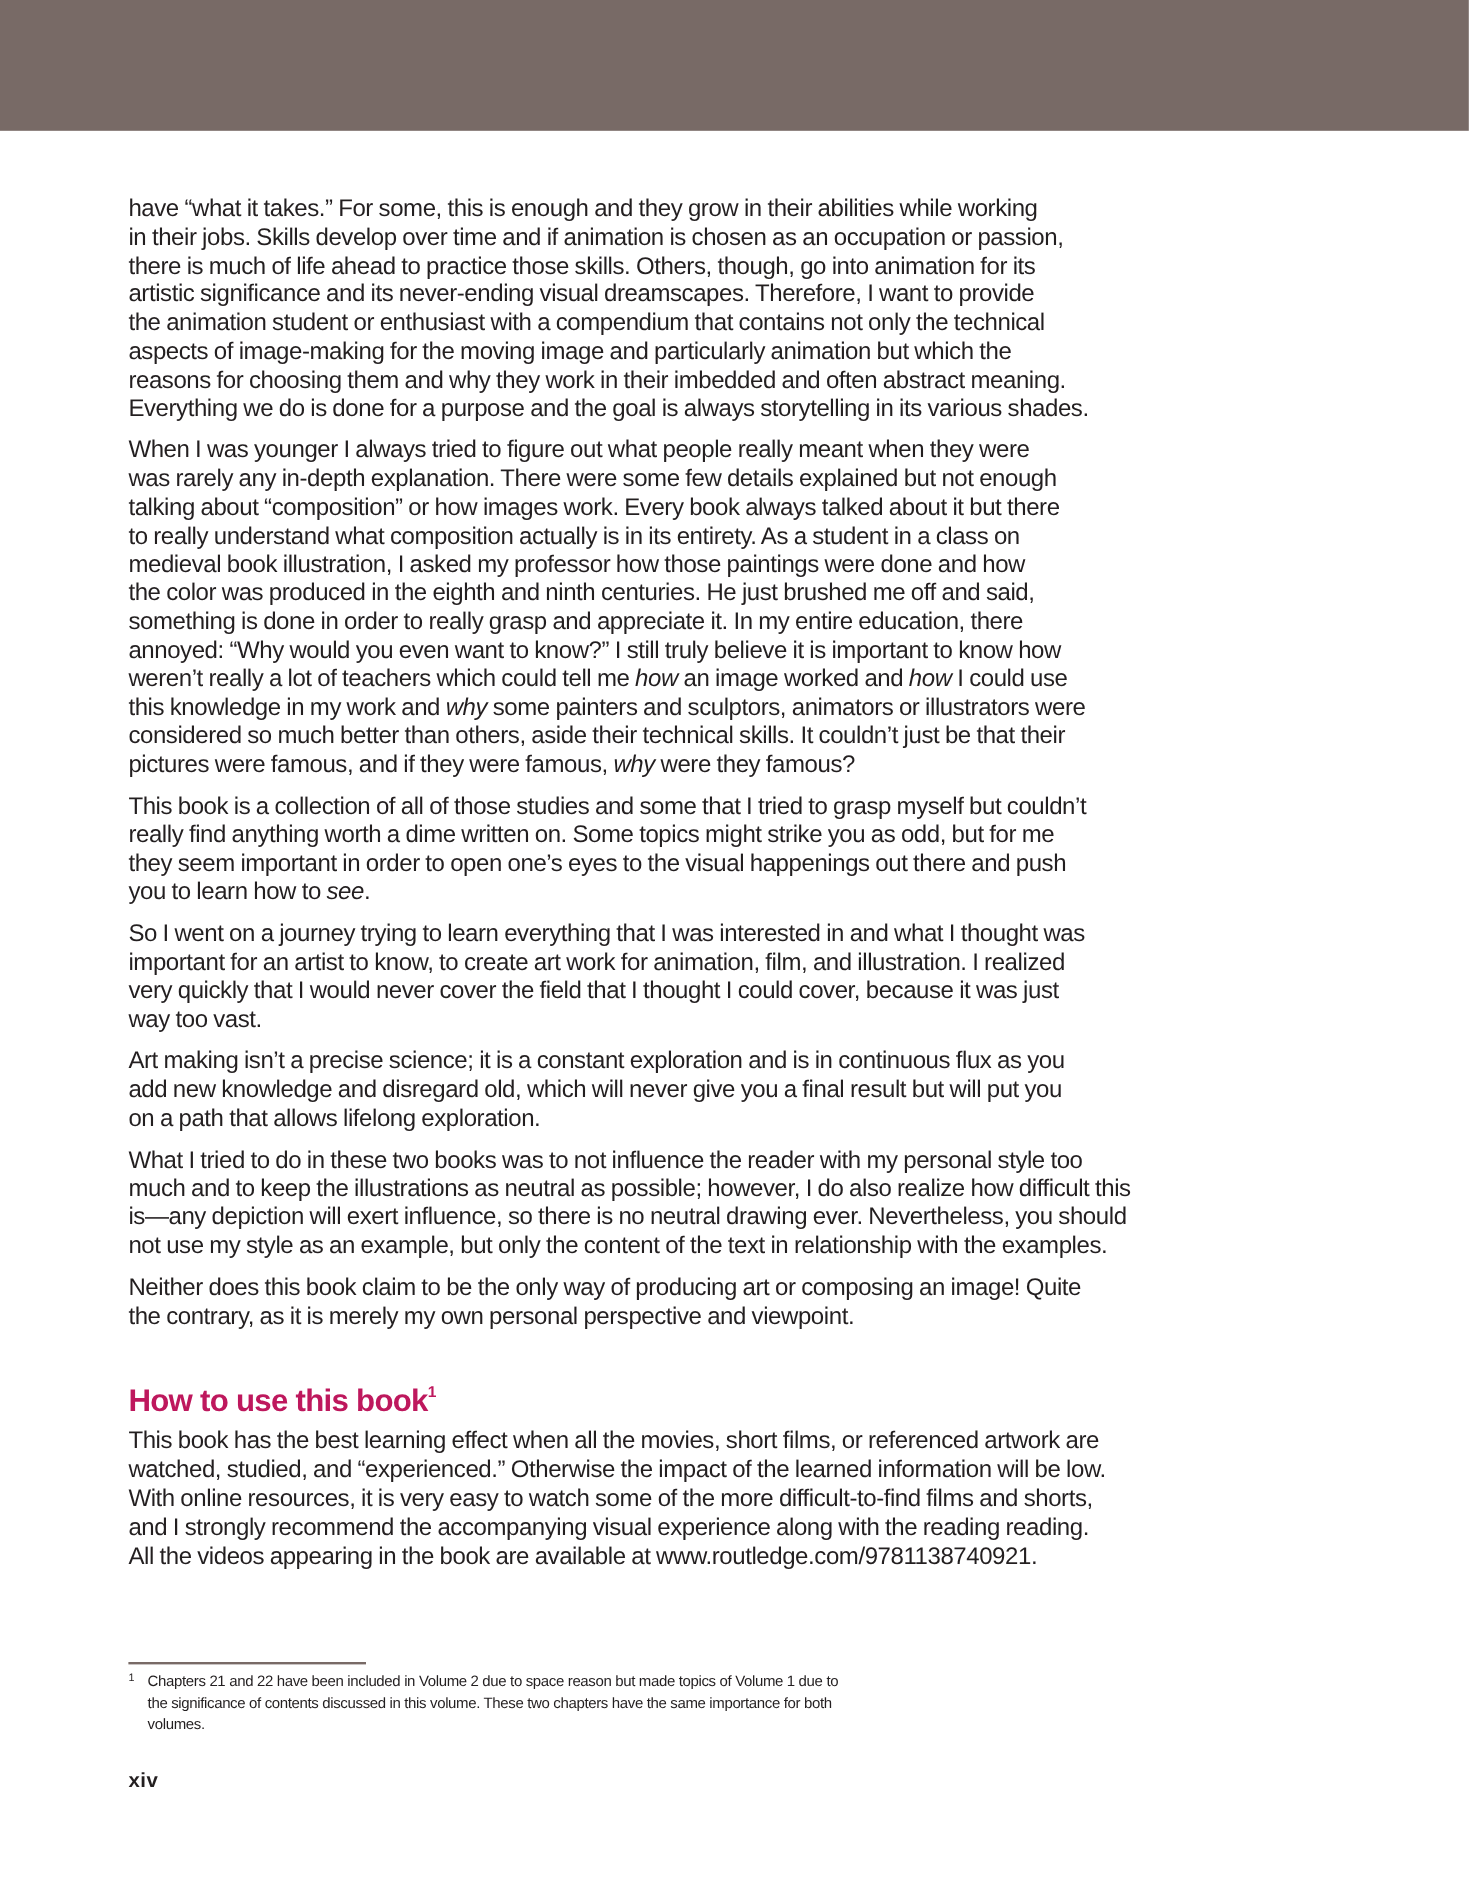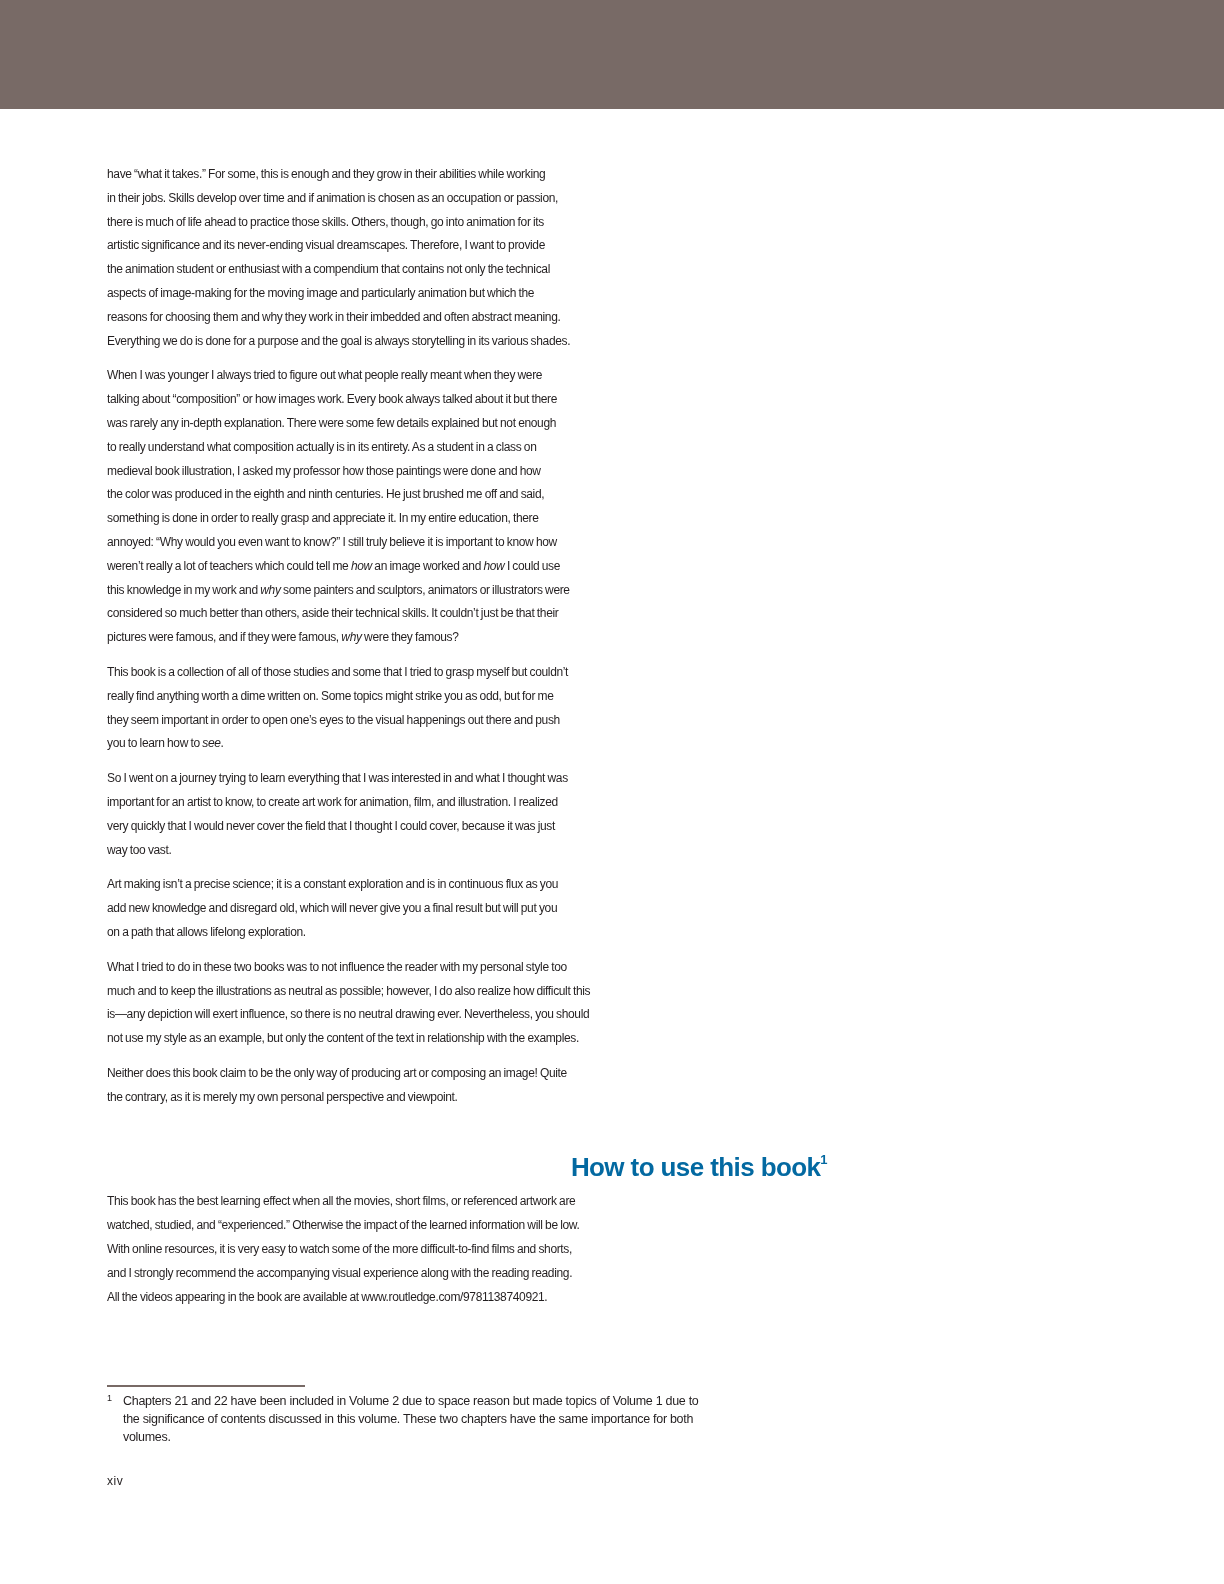--- a/index.html
+++ b/index.html
@@ -9,46 +9,45 @@
   }
   .header-band {
     position: absolute; left: 0; top: 0; width: 1224px; height: 109px;
     background: #786a66;
   }
   .content {
     position: absolute; left: 107px; top: 163px; width: 720px;
   }
   .para {
     margin: 0 0 11px 0;
-    font-size: 12px; line-height: 23.8px; letter-spacing: -0.35px;
+    font-size: 20px; line-height: 23.8px; letter-spacing: -0.35px;
     word-spacing: -0.5px;
   }
   .para .line { display: block; white-space: nowrap; }
   .para em { font-style: italic; }
   .section-heading {
     margin: 34px 0 6px 0;
     font-size: 26px; font-weight: bold; letter-spacing: -0.6px; line-height: 34px;
-    color: #0369a1;
-    text-align: right;
+    color: #be185d;
   }
   .section-heading sup { font-size: 13px; vertical-align: 12px; font-weight: bold; }
   .footnote-rule {
     position: absolute; left: 107px; top: 1385px; width: 198px; height: 2px;
     background: #786a66;
   }
   .footnote {
     position: absolute; left: 107px; top: 1392px; width: 720px;
     font-size: 12.5px; line-height: 18px; letter-spacing: -0.3px;
   }
   .footnote .fn-mark { position: absolute; left: 0; top: -3px; font-size: 9px; }
   .footnote .fn-text { margin-left: 16px; }
   .footnote .line { display: block; white-space: nowrap; }
   .folio {
     position: absolute; left: 107px; top: 1474px;
-    font-size: 12px; font-weight: normal; letter-spacing: 0.5px;
+    font-size: 17px; font-weight: bold; letter-spacing: 0.5px;
   }
 </style>
 </head>
 <body>
 
 <div class="header-band"></div>
 
 <div class="content">
 
   <p class="para">
@@ -57,22 +56,22 @@
     <span class="line">there is much of life ahead to practice those skills. Others, though, go into animation for its</span>
     <span class="line">artistic significance and its never-ending visual dreamscapes. Therefore, I want to provide</span>
     <span class="line">the animation student or enthusiast with a compendium that contains not only the technical</span>
     <span class="line">aspects of image-making for the moving image and particularly animation but which the</span>
     <span class="line">reasons for choosing them and why they work in their imbedded and often abstract meaning.</span>
     <span class="line">Everything we do is done for a purpose and the goal is always storytelling in its various shades.</span>
   </p>
 
   <p class="para">
     <span class="line">When I was younger I always tried to figure out what people really meant when they were</span>
+    <span class="line">was rarely any in-depth explanation. There were some few details explained but not enough</span>
     <span class="line">talking about “composition” or how images work. Every book always talked about it but there</span>
-    <span class="line">was rarely any in-depth explanation. There were some few details explained but not enough</span>
     <span class="line">to really understand what composition actually is in its entirety. As a student in a class on</span>
     <span class="line">medieval book illustration, I asked my professor how those paintings were done and how</span>
     <span class="line">the color was produced in the eighth and ninth centuries. He just brushed me off and said,</span>
     <span class="line">something is done in order to really grasp and appreciate it. In my entire education, there</span>
     <span class="line">annoyed: “Why would you even want to know?” I still truly believe it is important to know how</span>
     <span class="line"><span>weren’t really a lot of teachers which could tell me </span><em>how</em><span> an image worked and </span><em>how</em><span> I could use</span></span>
     <span class="line"><span>this knowledge in my work and </span><em>why</em><span> some painters and sculptors, animators or illustrators were</span></span>
     <span class="line">considered so much better than others, aside their technical skills. It couldn’t just be that their</span>
     <span class="line"><span>pictures were famous, and if they were famous, </span><em>why</em><span> were they famous?</span></span>
   </p>

